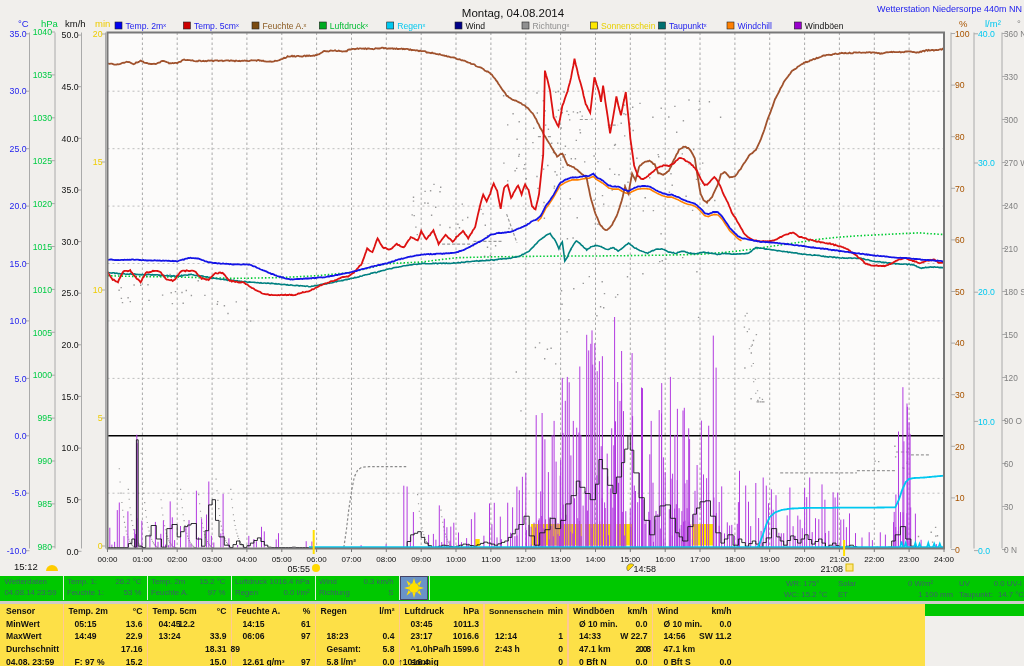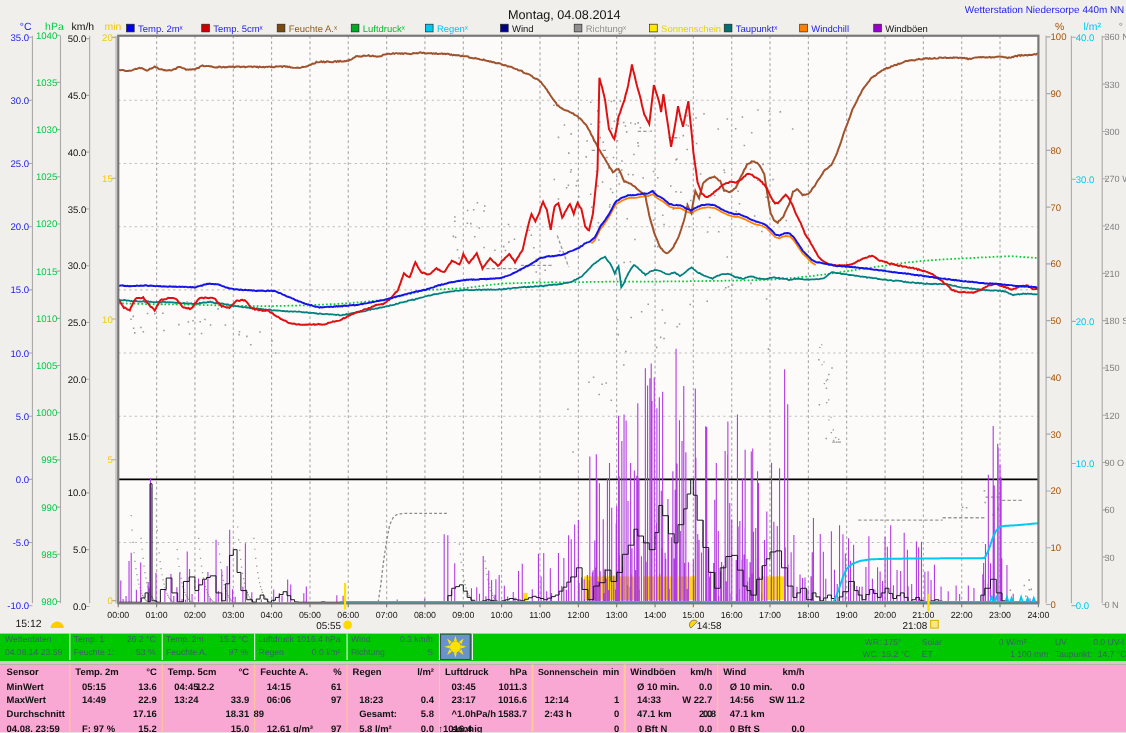--- a/index.html
+++ b/index.html
@@ -3,21 +3,21 @@
 *{margin:0;padding:0;box-sizing:border-box}
 html,body{width:1024px;height:666px;overflow:hidden;background:#f1efec;font-family:"Liberation Sans",sans-serif}
 #page{position:relative;width:1024px;height:666px}
 #page svg{position:absolute;left:0;top:0}
 .grow{position:absolute;left:0;top:575.5px;width:1024px;height:40px;background:#00c800}
 .gcell{position:absolute;top:1.5px;height:21px;padding:0 2px;font-size:7.8px;color:#3a6266}
 .gcell .gl{display:flex;justify-content:space-between;line-height:10.5px;white-space:nowrap}
 .gsun{position:absolute;left:401px;top:1px;width:26px;height:22px;outline:1px solid #446;}
 .ginfo{position:absolute;height:11px;font-size:7.8px;color:#3a6266;white-space:nowrap}
 .grayline{position:absolute;left:0;top:600.5px;width:1024px;height:3px;background:#cfccc8}
-.otab{position:absolute;left:0;top:603.5px;width:1024px;height:62.5px;background:#f9a8d4;color:#111}
+.otab{position:absolute;left:0;top:603.5px;width:925px;height:62.5px;background:#fde047;color:#111}
 .osep{position:absolute;top:0;width:1.6px;height:62.5px;background:#ffc894}
 .ocell{position:absolute;font-size:8.6px;line-height:10px;white-space:nowrap}
 .ob{font-weight:bold}
 .on{font-weight:bold}
 </style></head><body>
 <div id="page">
 <svg width="1024" height="666" viewBox="0 0 1024 666" font-family="Liberation Sans, sans-serif">
       <rect x="0" y="0" width="1024" height="666" fill="#f1efec"></rect>
       <rect x="107.5" y="32.5" width="836.5" height="516.0" fill="#fcfbfa"></rect>
       <path d="M142.4,32.5L142.4,548.5M177.2,32.5L177.2,548.5M212.1,32.5L212.1,548.5M246.9,32.5L246.9,548.5M281.8,32.5L281.8,548.5M316.6,32.5L316.6,548.5M351.5,32.5L351.5,548.5M386.3,32.5L386.3,548.5M421.2,32.5L421.2,548.5M456.0,32.5L456.0,548.5M490.9,32.5L490.9,548.5M525.8,32.5L525.8,548.5M560.6,32.5L560.6,548.5M595.5,32.5L595.5,548.5M630.3,32.5L630.3,548.5M665.2,32.5L665.2,548.5M700.0,32.5L700.0,548.5M734.9,32.5L734.9,548.5M769.7,32.5L769.7,548.5M804.6,32.5L804.6,548.5M839.4,32.5L839.4,548.5M874.3,32.5L874.3,548.5M909.1,32.5L909.1,548.5" stroke="#a8a8a8" stroke-width="1" stroke-dasharray="2.5,2.5" fill="none"></path>
@@ -343,21 +343,21 @@
       <div class="ocell on" style="left:567px;top:27.9px;width:80.5px;text-align:right">W 22.7</div>
       <div class="ocell on" style="left:663.5px;top:27.9px">14:56</div>
       <div class="ocell on" style="left:651.5px;top:27.9px;width:80.0px;text-align:right">SW 11.2</div>
       <div class="ocell ob" style="left:6px;top:40.599999999999994px">Durchschnitt</div>
       <div class="ocell on" style="left:62.5px;top:40.599999999999994px;width:80.0px;text-align:right">17.16</div>
       <div class="ocell on" style="left:146.5px;top:40.599999999999994px;width:80.0px;text-align:right">18.31</div>
       <div class="ocell on" style="left:230.5px;top:40.599999999999994px;width:80.0px;text-align:left">89</div>
       <div class="ocell on" style="left:326.5px;top:40.599999999999994px">Gesamt:</div>
       <div class="ocell on" style="left:314.5px;top:40.599999999999994px;width:80.0px;text-align:right">5.8</div>
       <div class="ocell on" style="left:410.5px;top:40.599999999999994px">^1.0hPa/h</div>
-      <div class="ocell on" style="left:398.5px;top:40.599999999999994px;width:80.5px;text-align:right">1583.7</div>
+      <div class="ocell on" style="left:398.5px;top:40.599999999999994px;width:80.5px;text-align:right">1599.6</div>
       <div class="ocell on" style="left:495px;top:40.599999999999994px">2:43 h</div>
       <div class="ocell on" style="left:483px;top:40.599999999999994px;width:80px;text-align:right">0</div>
       <div class="ocell on" style="left:579px;top:40.599999999999994px">47.1 km</div>
       <div class="ocell on" style="left:567px;top:40.599999999999994px;width:80.5px;text-align:right">2.0</div>
       <div class="ocell on" style="left:663.5px;top:40.599999999999994px">47.1 km</div>
       <div class="ocell on" style="left:639px;top:40.599999999999994px;width:80.0px;text-align:left">0.8</div>
       <div class="ocell ob" style="left:6px;top:53.3px">04.08. 23:59</div>
       <div class="ocell on" style="left:74.5px;top:53.3px">F: 97 %</div>
       <div class="ocell ob" style="left:62.5px;top:53.3px;width:80.0px;text-align:right">15.2</div>
       <div class="ocell ob" style="left:146.5px;top:53.3px;width:80.0px;text-align:right">15.0</div>

